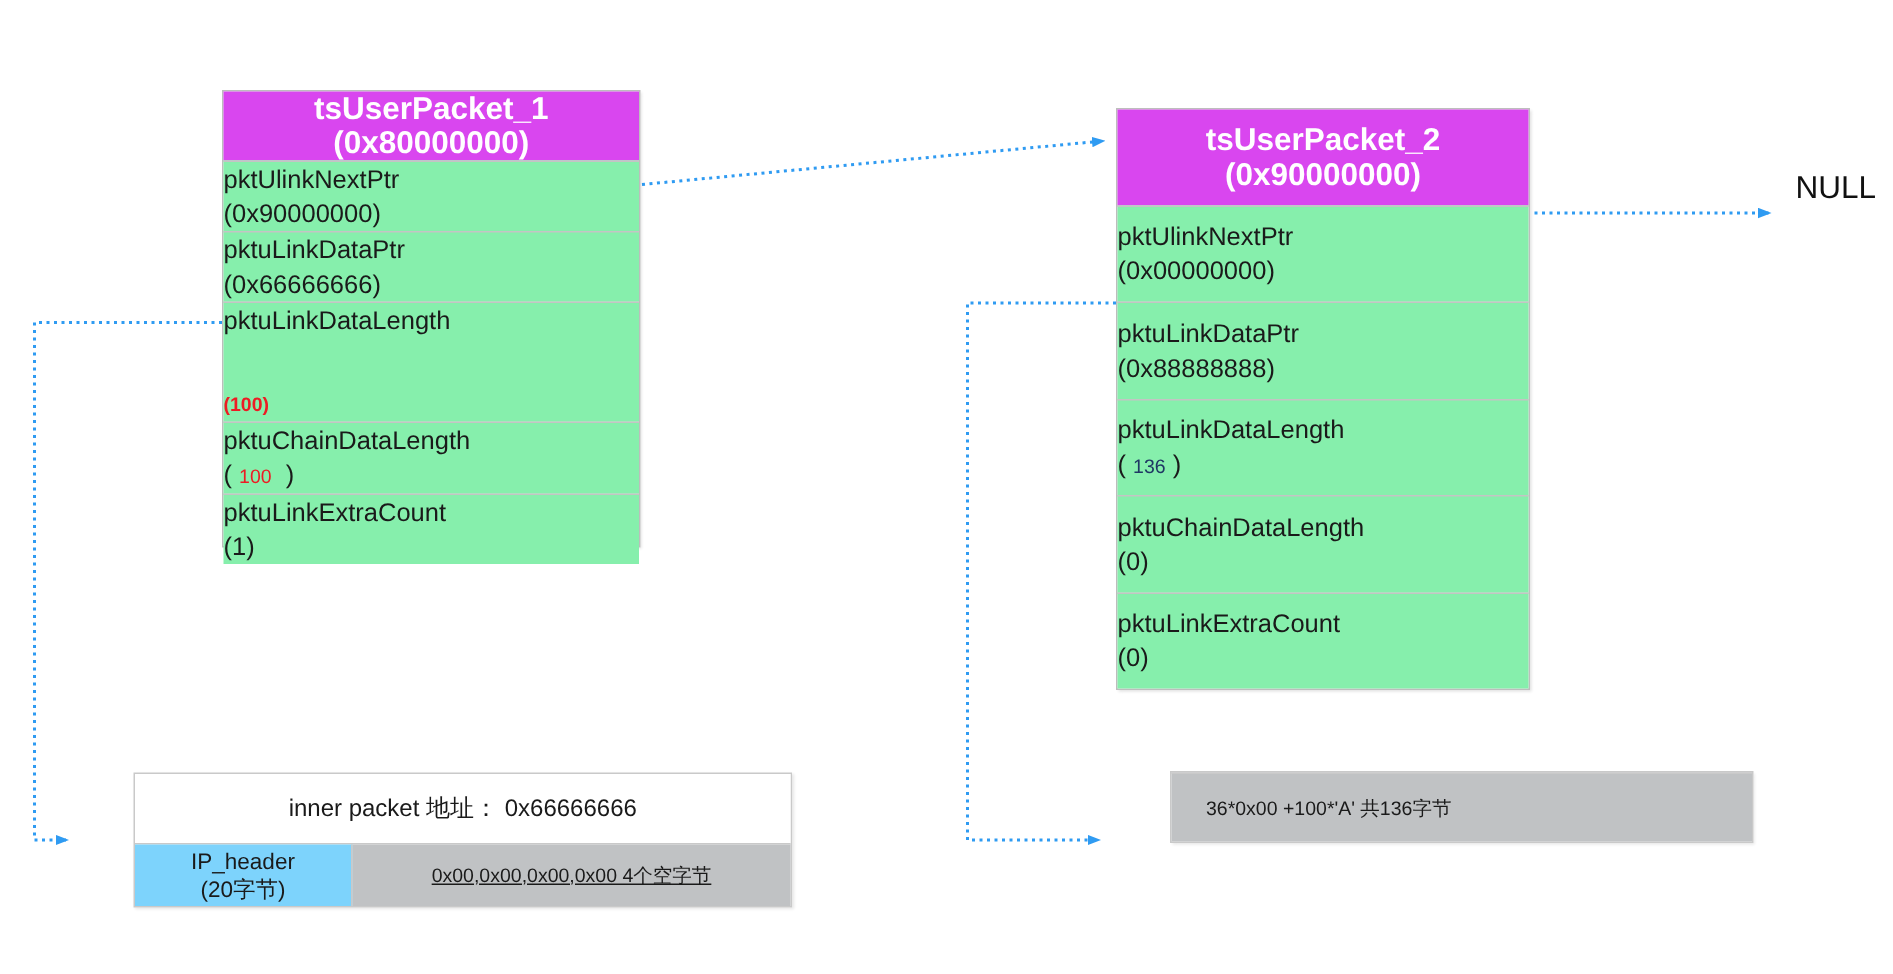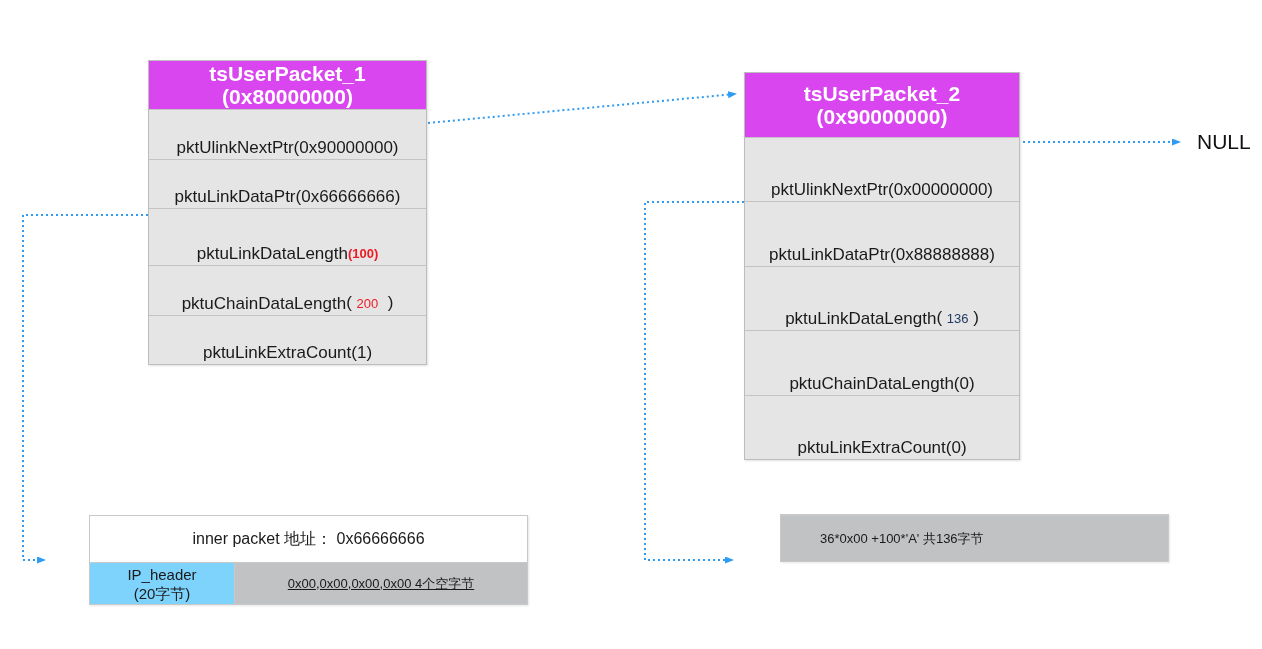--- a/index.html
+++ b/index.html
@@ -10,43 +10,43 @@
   svg.arrow-layer { position:absolute; left:0; top:0; width:1262px; height:649px; pointer-events:none; }
   .dotted { fill:none; stroke:#2f9bf2; stroke-width:2; stroke-dasharray:2 3; }
 
   
   .packet { position:absolute; display:flex; flex-direction:column;
             border:1px solid #bdbdbd; background:#ffffff;
             box-shadow:1px 1px 2px rgba(0,0,0,0.12); }
   .phead { flex:1; background:#d946ef; color:#ffffff; font-weight:bold;
            display:flex; flex-direction:column; justify-content:center; align-items:center;
            font-size:21px; line-height:23px; }
-  .prow { flex:1; border-top:1px solid #c4c4c4; background:#e5e5e5;
-          display:flex; flex-direction:row; justify-content:center; align-items:flex-end;
+  .prow { flex:1; border-top:1px solid #c4c4c4; background:#86efac;
+          display:flex; flex-direction:column; justify-content:center; align-items:flex-start;
           font-size:17px; line-height:23px; }
   .rvalue.parts span { white-space:pre; }
   .num { font-weight:normal; font-size:13px; }
   .num.red  { color:#ed1c24; }
   .num.navy { color:#1f3864; }
   .allred { color:#ed1c24; font-weight:bold; font-size:13px;margin-top:33px; }
 
   
   .buffer { position:absolute; border:1px solid #c9c9c9; background:#ffffff;
             box-shadow:1px 1px 2px rgba(0,0,0,0.10);margin-left:36px; }
   .btitle { height:46px; display:flex; align-items:center; justify-content:center;
             font-size:16px; background:#ffffff; }
   .bcells { display:flex; border-top:1px solid #c9c9c9; }
   .bcell  { display:flex; flex-direction:column; justify-content:center; align-items:center; }
   .bcell.light { background:#7dd3fc; border-right:1px solid #c9c9c9;
                  font-size:15px; line-height:19px; }
   .bcell.dark  { background:#c0c2c4; font-size:13px;text-decoration:underline; }
   .buf2-data { height:46px; border-top:1px solid #c9c9c9; background:#c0c2c4;
-               display:flex; align-items:center; font-size:13px; padding-left:39px; }
+               display:flex; align-items:center; font-size:13px; padding-left:23px; }
 
-  .null-label { position:absolute; left:1197px; top:130px; font-size:21px; color:#111; }
+  .null-label { position:absolute; left:1197px; top:114px; font-size:21px; color:#111; }
 </style>
 </head>
 <body>
 
 <div class="canvas">
 
   <svg class="arrow-layer">
     <defs>
       <marker id="arw" markerWidth="9" markerHeight="8" refX="7" refY="3.5" orient="auto" markerUnits="userSpaceOnUse">
         <path d="M0,0 L9,3.5 L0,7 Z" fill="#2f9bf2"></path>
@@ -70,21 +70,21 @@
     <div class="prow">
       <div class="rlabel">pktuLinkDataPtr</div>
       <div class="rvalue">(0x66666666)</div>
     </div>
     <div class="prow">
       <div class="rlabel">pktuLinkDataLength</div>
       <div class="rvalue allred">(100)</div>
     </div>
     <div class="prow">
       <div class="rlabel">pktuChainDataLength</div>
-      <div class="rvalue parts"><span>( </span><span class="num red">200</span><span>  )</span></div>
+      <div class="rvalue parts"><span>( </span><span class="num red">100</span><span>  )</span></div>
     </div>
     <div class="prow">
       <div class="rlabel">pktuLinkExtraCount</div>
       <div class="rvalue">(1)</div>
     </div>
   </div>
 
   <div class="packet" style="left:744px; top:72px; width:276px; height:388px">
     <div class="phead">
       <div>tsUserPacket_2</div>

